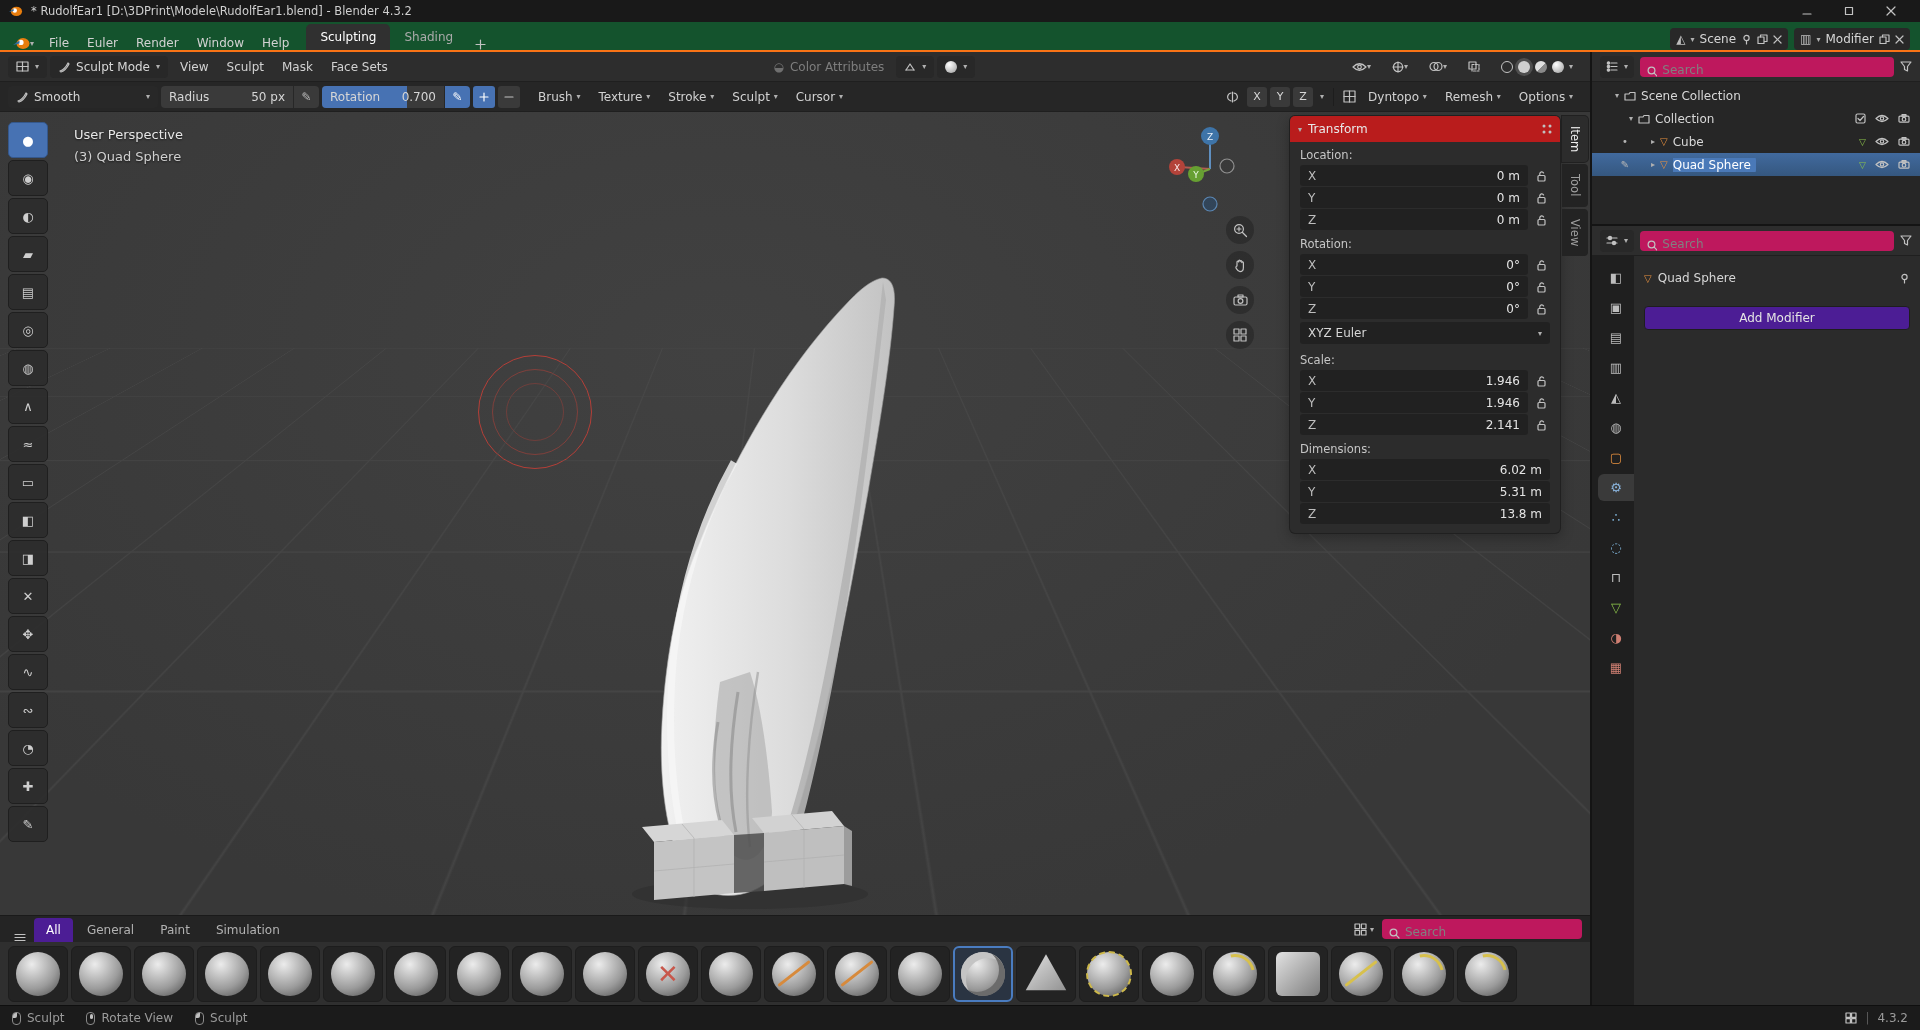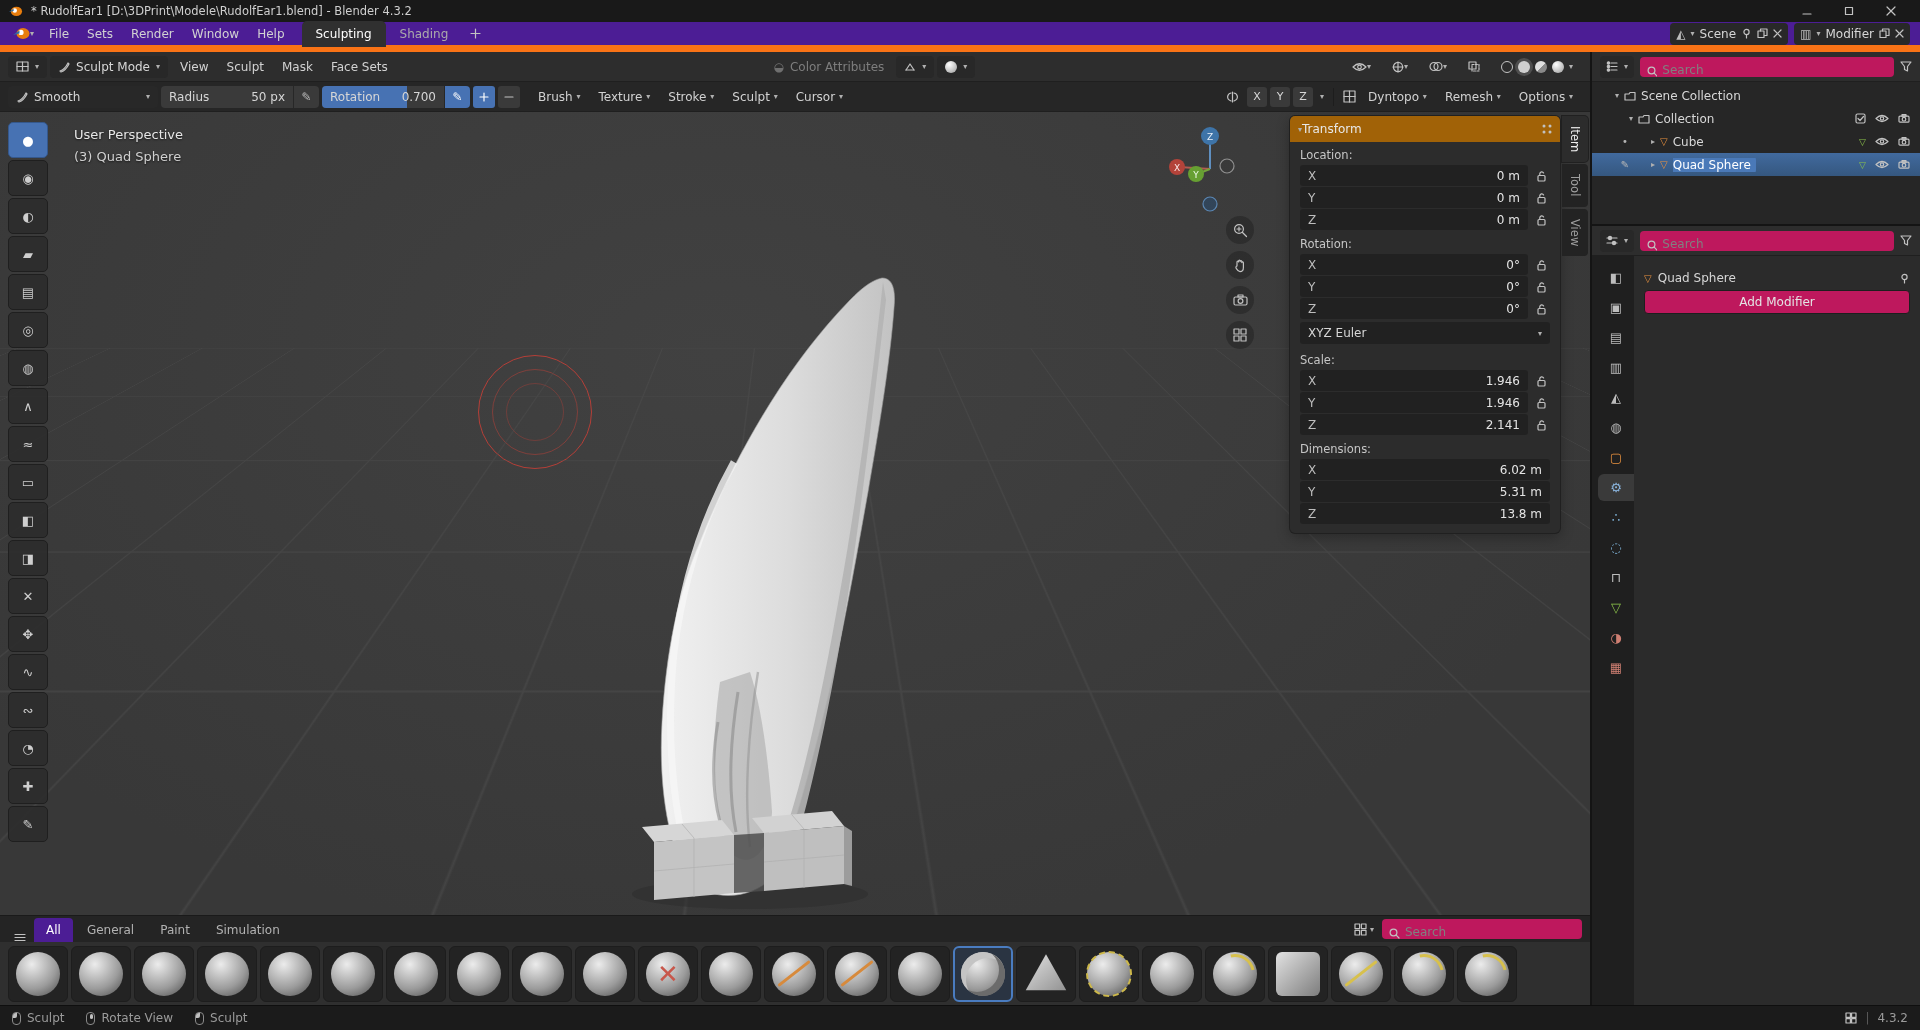--- a/index.html
+++ b/index.html
@@ -6,21 +6,21 @@
   html,body{width:1920px;height:1030px;overflow:hidden}
   body{background:#1d1d1d;font-family:"DejaVu Sans","Liberation Sans",sans-serif;font-size:12px;color:#d6d6d6;-webkit-font-smoothing:antialiased}
   .app{position:relative;width:1920px;height:1030px;display:flex;flex-direction:column}
 
   
   .titlebar{height:22px;background:#191919;display:flex;align-items:center;padding:0 8px;gap:8px;font-size:11.5px;color:#cfcfcf;flex:none}
   .win-controls{margin-left:auto;display:flex}
   .win-btn{width:42px;height:22px;display:flex;align-items:center;justify-content:center}
 
   
-  .topbar{height:30px;background:#4c1d95;display:flex;align-items:center;padding:0 6px;border-bottom:7px solid #f97316;flex:none}
+  .topbar{height:30px;background:#14532d;display:flex;align-items:flex-end;padding:0 6px;border-bottom:2px solid #f97316;flex:none}
   .menu-item{display:flex;align-items:center;padding:0 9px;color:#d2d2d2;cursor:default}
   .logo-btn{display:flex;align-items:center;padding:0 6px}
   .ws-tabs{display:flex;align-items:flex-end;margin-left:8px}
   .ws-tab{padding:6px 14px 6px;border-radius:5px 5px 0 0;color:#ababab}
   .ws-tab.active{background:#303030;color:#fff}
   .ws-add{display:flex;align-items:center;padding:0 8px}
   .tb-right{margin-left:auto;display:flex;align-items:center;gap:6px;padding-right:4px}
   .id-group{display:flex;align-items:center;background:#282828;border-radius:4px;height:22px;padding:0 6px;gap:5px}
   .caret{font-size:8px;color:#b0b0b0}
   .caret::after{content:"▾"}
@@ -63,21 +63,21 @@
   .tool-btn{width:40px;height:36px;border-radius:5px;background:rgba(44,44,44,.92);border:1px solid #1f1f1f;display:flex;align-items:center;justify-content:center;color:#cfcfcf;font-size:13px}
   .tool-btn.active{background:#4772b3;color:#fff;border-color:#35588c}
 
   .cursor-ring{position:absolute;border-radius:50%;border:1.6px solid rgba(209,63,54,.8);pointer-events:none}
 
   .nav-col{position:absolute;left:1226px;top:104px;display:flex;flex-direction:column;gap:7px;z-index:6}
   .nav-btn{width:28px;height:28px;border-radius:50%;background:rgba(28,28,28,.45);display:flex;align-items:center;justify-content:center}
 
   
   .npanel{position:absolute;top:4px;right:30px;width:270px;background:#2c2c2c;border-radius:5px;box-shadow:0 0 0 1px #202020,0 4px 14px rgba(0,0,0,.3);z-index:5;padding-bottom:8px}
-  .np-hdr{height:26px;display:flex;align-items:center;padding:0 8px;background:#a16207;border-radius:5px 5px 0 0;color:#e8e8e8}
+  .np-hdr{height:26px;display:flex;align-items:center;gap:6px;padding:0 8px;background:#b91c1c;border-radius:5px 5px 0 0;color:#e8e8e8}
   .np-label{padding:6px 10px 2px;color:#c6c6c6;font-size:11.5px}
   .np-row{display:flex;align-items:center;margin:1px 10px;gap:4px}
   .np-field{flex:1;height:21px;background:#212121;border-radius:3px;display:flex;justify-content:space-between;align-items:center;padding:0 8px}
   .np-field .ax{color:#bdbdbd}
   .np-field .val{color:#e4e4e4}
   .np-lock{width:18px;display:flex;justify-content:center}
   .np-select{height:22px;background:#212121;border-radius:3px;display:flex;justify-content:space-between;align-items:center;padding:0 8px;margin:3px 10px}
   .np-tabs{position:absolute;top:4px;right:0;width:28px;display:flex;flex-direction:column;gap:2px;z-index:5}
   .np-tab{writing-mode:vertical-rl;padding:10px 0;width:26px;display:flex;align-items:center;justify-content:center;background:#232323;color:#9e9e9e;border-radius:0 4px 4px 0;font-size:11.5px}
   .np-tab.active{background:#2c2c2c;color:#ececec;box-shadow:0 0 0 1px #202020}
@@ -124,21 +124,21 @@
   .o-row.selected{background:linear-gradient(#416a9e,#35577f);color:#fff}
   .o-row.selected .name-pill{background:#4a79b8;border-radius:3px;padding:1px 5px;margin-left:-5px}
   .sep{height:2px;background:#141414;flex:none}
   .properties{flex:1;display:flex;flex-direction:column;min-height:0}
   .p-body{flex:1;display:flex;min-height:0}
   .p-tabs{width:42px;background:#1f1f1f;padding-top:8px;display:flex;flex-direction:column;align-items:flex-end;gap:3px;flex:none}
   .p-tab{width:36px;height:27px;display:flex;align-items:center;justify-content:center;border-radius:6px 0 0 6px;font-size:13px}
   .p-tab.active{background:#3a3a3a}
   .p-content{flex:1;background:#2b2b2b;padding:10px 10px 0}
   .crumb{display:flex;align-items:center;gap:6px;height:24px}
-  .add-mod{height:24px;background:#be185d;border:1px solid #1e1e1e;border-radius:4px;display:flex;align-items:center;justify-content:center;color:#e4e4e4;margin-top:0}
+  .add-mod{height:24px;background:#4c1d95;border:1px solid #1e1e1e;border-radius:4px;display:flex;align-items:center;justify-content:center;color:#e4e4e4;margin-top:16px}
 
   .mesh-icon{color:#e8913f;font-size:10px}
   .data-icon{color:#8bc34a;font-size:9px}
   svg.i{stroke:#c2c2c2;fill:none;stroke-width:1.2;stroke-linecap:round;stroke-linejoin:round;display:block}
 </style>
 </head>
 <body>
 
 <div class="app">
 
@@ -174,21 +174,21 @@
       <svg width="18" height="13" viewBox="0 0 18 13">
         <ellipse cx="11" cy="6.5" rx="6.5" ry="5.4" fill="#e87d0d"></ellipse>
         <circle cx="9" cy="5.4" r="2.6" fill="#fff"></circle>
         <path d="M1,8 L7.5,3.5 L7.5,6.5 Z" fill="#2f6ea5"></path>
       </svg>
       <span class="caret"></span>
     </span>
     <div style="display:flex">
 
     <span class="menu-item">File</span>
-        <span class="menu-item">Sets</span>
+        <span class="menu-item">Euler</span>
         <span class="menu-item">Render</span>
         <span class="menu-item">Window</span>
         <span class="menu-item">Help</span>
       </div>
     <div class="ws-tabs">
 
     <span class="ws-tab active">Sculpting</span>
         <span class="ws-tab">Shading</span>
       </div>
     <span class="ws-add">

